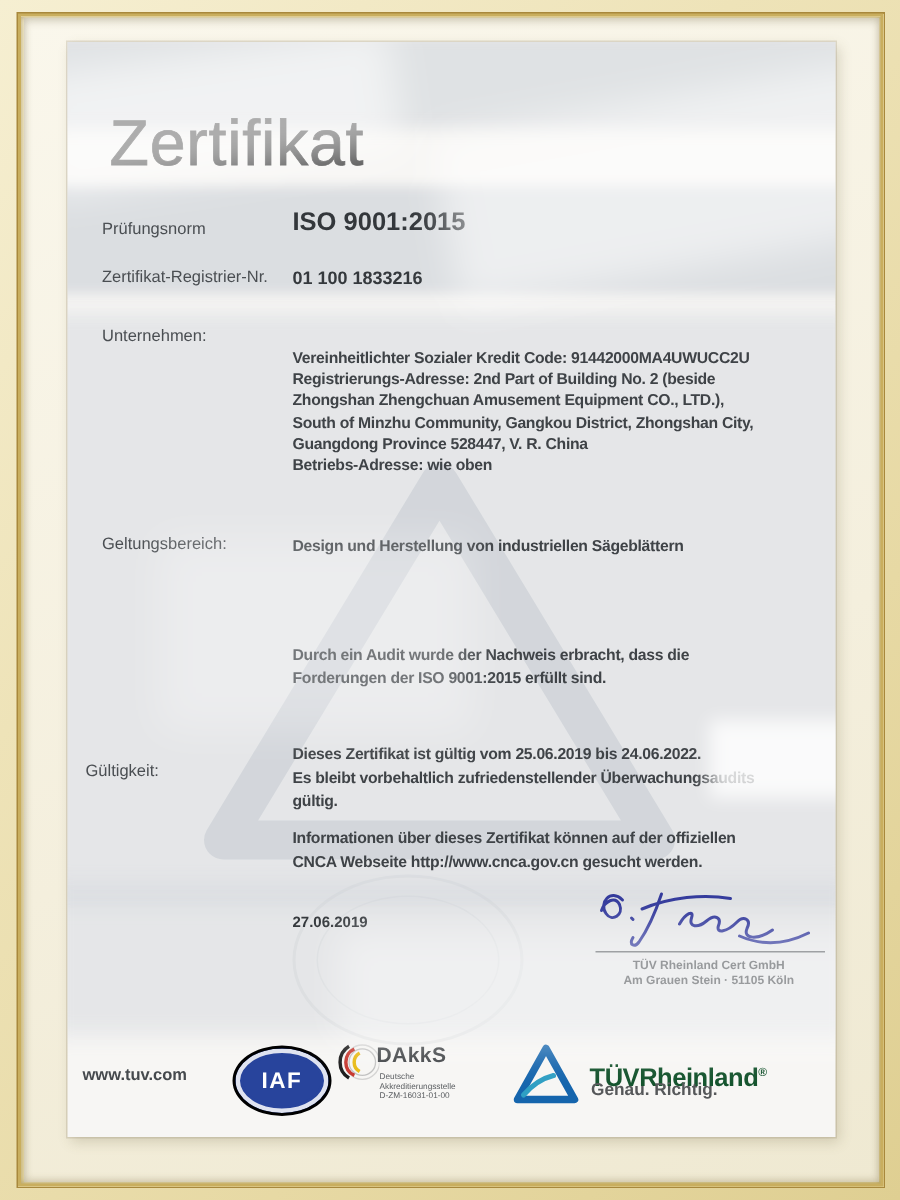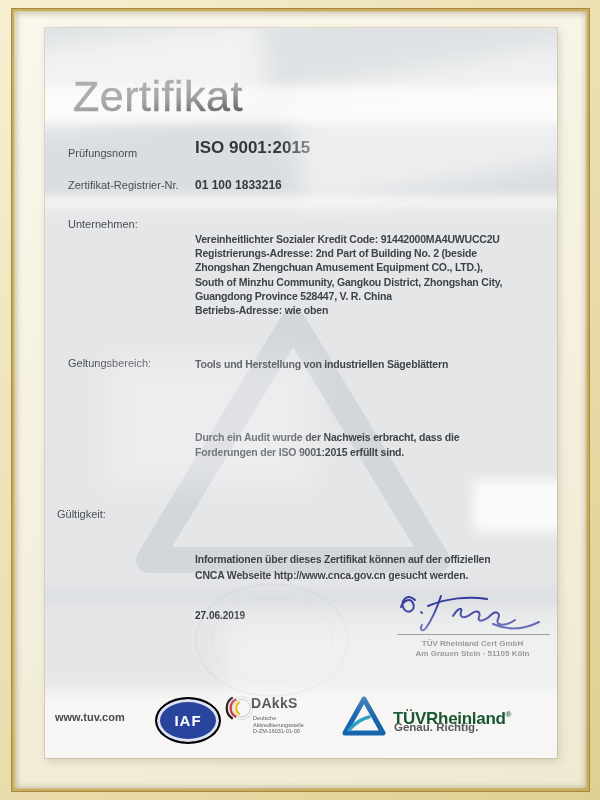--- a/index.html
+++ b/index.html
@@ -113,26 +113,29 @@
 
     <div class="txt label company-label">Unternehmen:</div>
     <div class="txt body-txt preline company-details">Vereinheitlichter Sozialer Kredit Code: 91442000MA4UWUCC2U
 Registrierungs-Adresse: 2nd Part of Building No. 2 (beside
 Zhongshan Zhengchuan Amusement Equipment CO., LTD.),
 South of Minzhu Community, Gangkou District, Zhongshan City,
 Guangdong Province 528447, V. R. China
 Betriebs-Adresse: wie oben</div>
 
     <div class="txt label scope-label">Geltungsbereich:</div>
-    <div class="txt body-txt scope-value">Tools und Herstellung von industriellen Sägeblättern</div>
+    <div class="txt body-txt scope-value">Design und Herstellung von industriellen Sägeblättern</div>
 
     <div class="txt body-txt preline audit">Durch ein Audit wurde der Nachweis erbracht, dass die
 Forderungen der ISO 9001:2015 erfüllt sind.</div>
 
     <div class="txt label validity-label">Gültigkeit:</div>
+    <div class="txt body-txt preline validity-text">Dieses Zertifikat ist gültig vom 25.06.2019 bis 24.06.2022.
+Es bleibt vorbehaltlich zufriedenstellender Überwachungsaudits
+gültig.</div>
 
     <div class="txt body-txt preline info">Informationen über dieses Zertifikat können auf der offiziellen
 CNCA Webseite http://www.cnca.gov.cn gesucht werden.</div>
 
     <div class="txt date">27.06.2019</div>
 
     <svg class="sig-svg" width="160" height="50" viewBox="0 0 160 50">
       <g fill="none" stroke="#333a9c" stroke-width="2" stroke-linecap="round">
         <path d="M20 14 C12 6 4 16 9 23 C13 29 21 24 18 17 C15 11 8 15 6 21"></path>
         <path d="M26 26 l1 1"></path>

